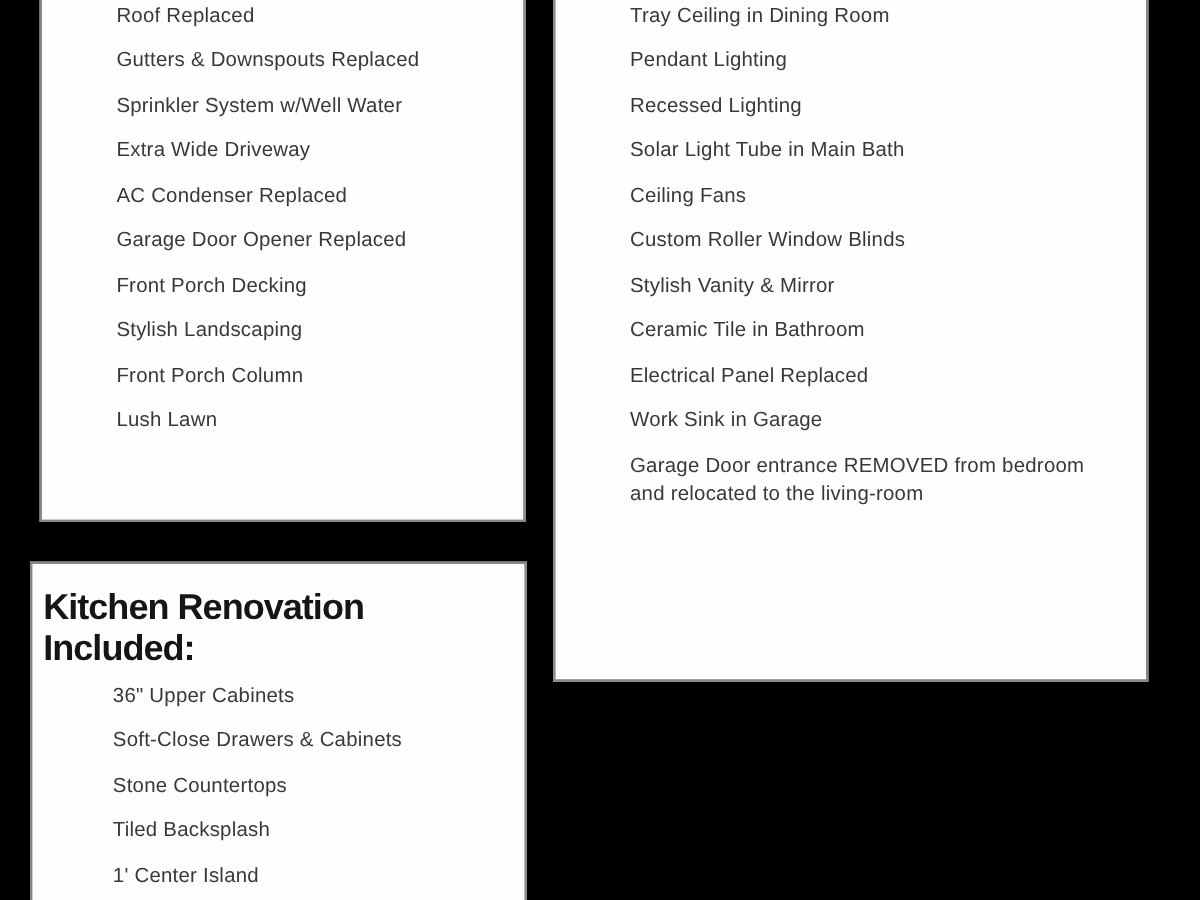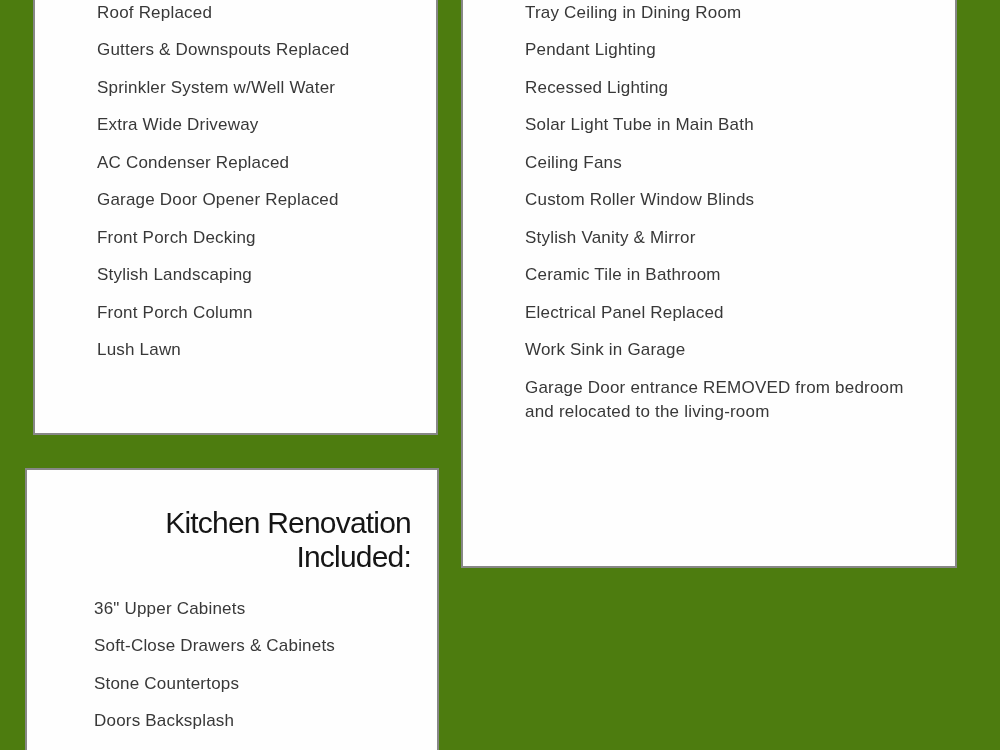--- a/index.html
+++ b/index.html
@@ -8,21 +8,21 @@
     width: 1000px;
     height: 750px;
     overflow: hidden;
     background: #fefefe;
     font-family: "Liberation Sans", "DejaVu Sans", sans-serif;
   }
   .stage {
     position: relative;
     width: 1000px;
     height: 750px;
-    background: #4d7c0f;
+    background: #000000;
   }
   .box {
     position: absolute;
     box-sizing: border-box;
     border: 2px solid #878787;
     background: #fefefe;
   }
   
   .box-exterior {
     left: 33px;
@@ -51,25 +51,24 @@
     font-size: 17px;
     line-height: 24px;
     padding: 6.75px 0;
     color: #383838;
     letter-spacing: 0.2px;
     white-space: pre-line;
   }
   .kitchen-heading {
     font-size: 30px;
     line-height: 34px;
-    font-weight: 400;
+    font-weight: 700;
     letter-spacing: -0.8px;
     color: #151515;
-    margin: 16px;
-    text-align: right;
+    margin: 0;
   }
   .kitchen-features {
     margin-top: 3px;
     padding-left: 58px;
   }
 </style>
 </head>
 <body>
 
 <div class="stage">
@@ -105,19 +104,19 @@
 and relocated to the living-room</div>
       </div>
   </div>
 
   <div class="box box-kitchen">
     <h2 class="kitchen-heading">Kitchen Renovation Included:</h2>
     <div class="features kitchen-features">
         <div class="feature">36" Upper Cabinets</div>
         <div class="feature">Soft-Close Drawers &amp; Cabinets</div>
         <div class="feature">Stone Countertops</div>
-        <div class="feature">Doors Backsplash</div>
+        <div class="feature">Tiled Backsplash</div>
         <div class="feature">1' Center Island</div>
         <div class="feature">Large Stainless Steel Sink In Island</div>
       </div>
   </div>
 
 </div>
 
 </body></html>

